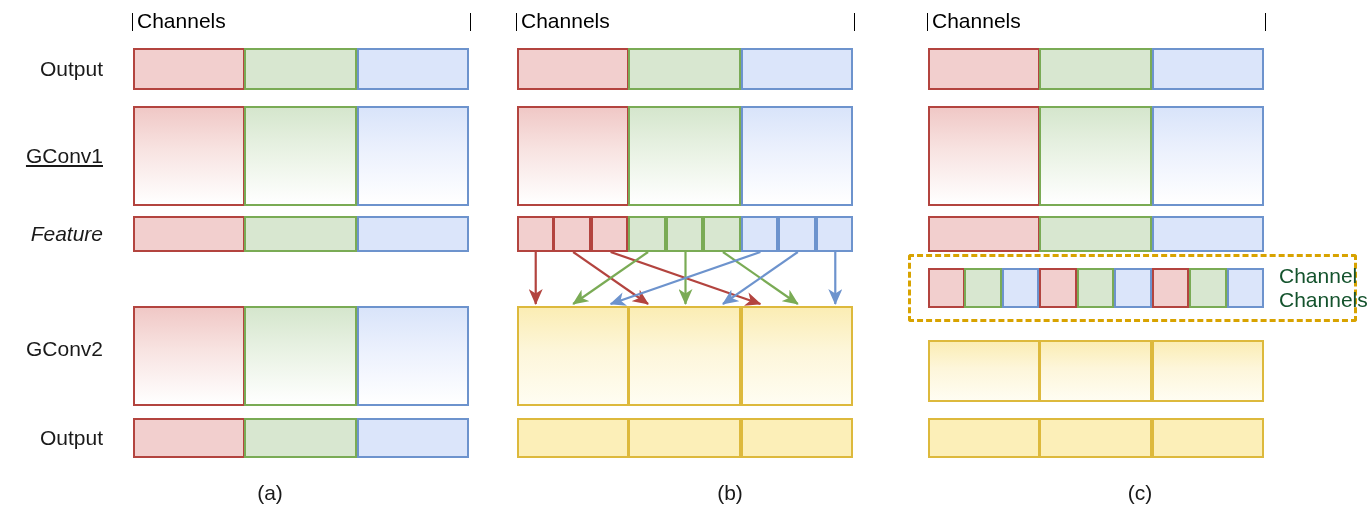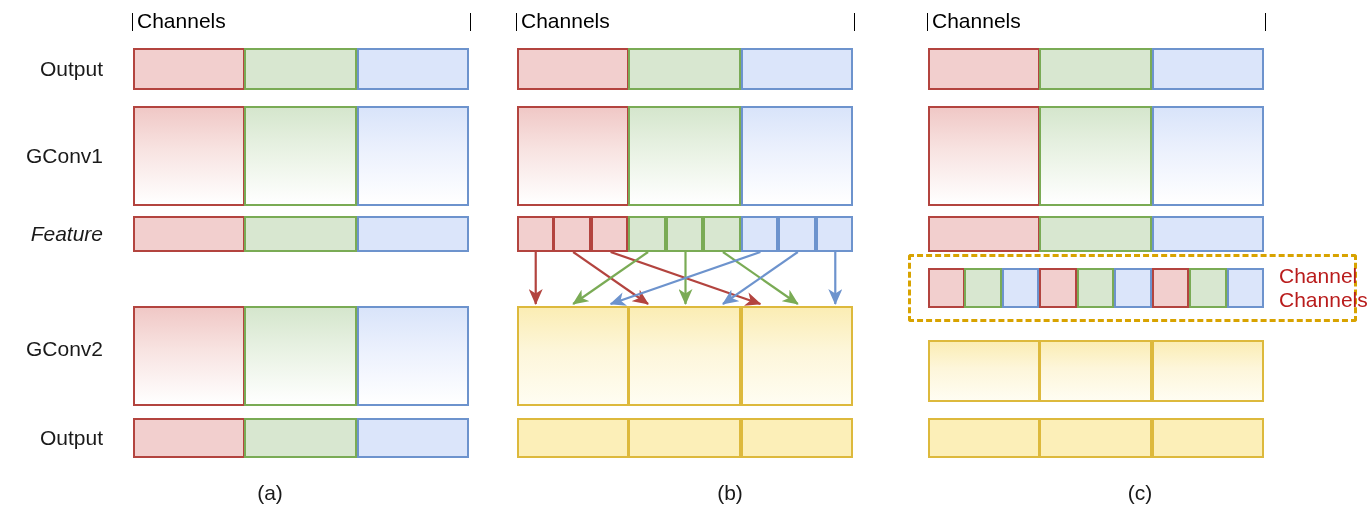--- a/index.html
+++ b/index.html
@@ -41,21 +41,21 @@
   .seg.grad.blue  {background:linear-gradient(to bottom,#d9e4fa 0%,#ecf1fd 45%,#ffffff 100%);}
   .seg.grad.yellow{background:linear-gradient(to bottom,#fbedb4 0%,#fdf6da 45%,#fffdf2 100%);}
 
   
   .shuffle-box{
     position:absolute;box-sizing:border-box;
     border:3px dashed #d8a300;border-radius:3px;background:transparent;
   }
   .shuffle-label{
     position:absolute;font-size:21px;line-height:24px;text-align:center;
-    color:#b91c1c;white-space:nowrap;
+    color:#14532d;white-space:nowrap;
   }
 
   svg.overlay{position:absolute;left:0;top:0;width:1369px;height:514px;overflow:visible;pointer-events:none;}
 </style>
 </head>
 <body>
 
 <div id="stage">
     <svg class="overlay" viewBox="0 0 1369 514">
       <defs>
@@ -121,21 +121,21 @@
     <div class="dim" style="left: 133px; top: 10px; width: 337px;">
       <span class="dimtext" style="background: rgb(255, 255, 255); padding: 0px 4px;">Channels</span>
     </div>
     <div class="dim" style="left: 517px; top: 10px; width: 337px;">
       <span class="dimtext" style="background: rgb(255, 255, 255); padding: 0px 4px;">Channels</span>
     </div>
     <div class="dim" style="left: 928px; top: 10px; width: 337px;">
       <span class="dimtext" style="background: rgb(255, 255, 255); padding: 0px 4px;">Channels</span>
     </div>
     <div class="row-label" style="right: 1266px; top: 58px;">Output</div>
-    <div class="row-label" style="right: 1266px; top: 145px;">GConv1</div>
+    <div class="row-label" style="right: 1266px; top: 145px; text-decoration: underline;">GConv1</div>
     <div class="row-label" style="right: 1266px; top: 223px; font-style: italic;">Feature</div>
     <div class="row-label" style="right: 1266px; top: 338px;">GConv2</div>
     <div class="row-label" style="right: 1266px; top: 427px;">Output</div>
     <div class="block" style="left: 133px; top: 48px; width: 337px; height: 42px;">
       <div class="seg red" style="left: 0px; width: 112.333px;"></div>
       <div class="seg green" style="left: 112.333px; width: 112.333px; margin-left: -1px;"></div>
       <div class="seg blue" style="left: 224.667px; width: 112.333px; margin-left: -1px;"></div>
     </div>
     <div class="block" style="left: 133px; top: 106px; width: 337px; height: 100px;">
       <div class="seg red grad" style="left: 0px; width: 112.333px;"></div>

